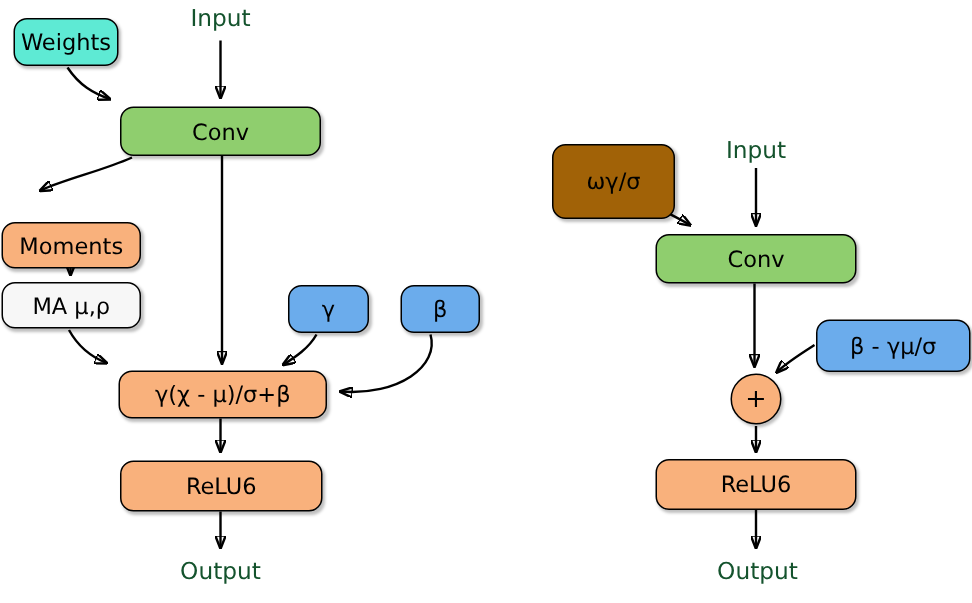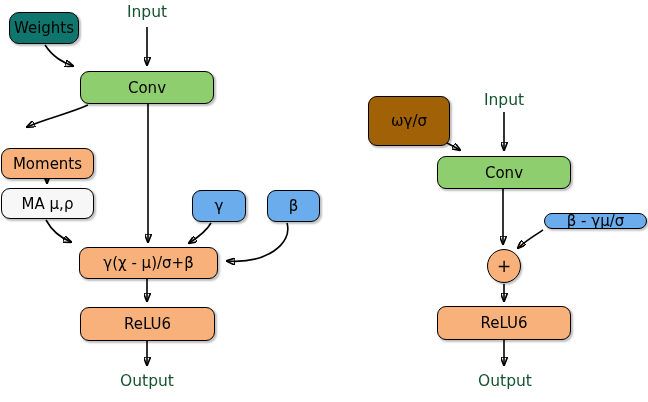--- a/index.html
+++ b/index.html
@@ -68,21 +68,21 @@
     <path d="M504,112 L504,150" marker-end="url(#ah)"></path>
     <path d="M421,130 C437,138 450,144 460,150" marker-end="url(#ah)"></path>
     <path d="M503,189 L503,244" marker-end="url(#ah)"></path>
     <path d="M543,230 C532,237 524,242 518,248" marker-end="url(#ah)"></path>
     <path d="M504,284 L504,301" marker-end="url(#ah)"></path>
     <path d="M504,340 L504,365" marker-end="url(#ah)"></path>
   </svg>
 
   <div class="flabel" style="left:112px; top:3px; width:70px;">Input</div>
 
-  <div class="node" style="left: 9px; top: 12px; width: 70px; height: 32px; background-color: #0f766e; border-radius: 10px;">Weights</div>
+  <div class="node" style="left: 9px; top: 12px; width: 70px; height: 32px; background-color: #5eead4;">Weights</div>
 
   <div class="node" style="left: 80px; top: 71px; width: 134px; height: 33px; background-color: rgb(143, 206, 110);">Conv</div>
 
   <div class="node" style="left: 1px; top: 148px; width: 93px; height: 31px; background-color: rgb(249, 177, 124);">Moments</div>
 
   <div class="node" style="left: 1px; top: 188px; width: 93px; height: 31px; background-color: rgb(247, 247, 247);">MA μ,ρ</div>
 
   <div class="node" style="left: 192px; top: 190px; width: 54px; height: 32px; background-color: rgb(107, 172, 236);">γ</div>
 
   <div class="node" style="left: 267px; top: 190px; width: 53px; height: 32px; background-color: rgb(107, 172, 236);">β</div>
@@ -92,21 +92,21 @@
   <div class="node" style="left: 80px; top: 307px; width: 135px; height: 34px; background-color: rgb(249, 177, 124);">ReLU6</div>
 
   <div class="flabel" style="left:112px; top:372px; width:70px;">Output</div>
 
   <div class="flabel" style="left:469px; top:91px; width:70px;">Input</div>
 
   <div class="node" style="left: 368px; top: 96px; width: 82px; height: 50px; background-color: #a16207;">ωγ/σ</div>
 
   <div class="node" style="left: 437px; top: 156px; width: 134px; height: 33px; background-color: rgb(143, 206, 110);">Conv</div>
 
-  <div class="node" style="left: 544px; top: 213px; width: 103px; height: 16px; background-color: rgb(107, 172, 236);">β - γμ/σ</div>
+  <div class="node" style="left: 544px; top: 213px; width: 103px; height: 35px; background-color: rgb(107, 172, 236);">β - γμ/σ</div>
 
   <div class="node circle" style="left: 487px; top: 249px; width: 34px; height: 34px; background-color: rgb(249, 177, 124);">+</div>
 
   <div class="node" style="left: 437px; top: 306px; width: 134px; height: 34px; background-color: rgb(249, 177, 124);">ReLU6</div>
 
   <div class="flabel" style="left:470px; top:372px; width:70px;">Output</div>
 
 </div>
 
 </body></html>

